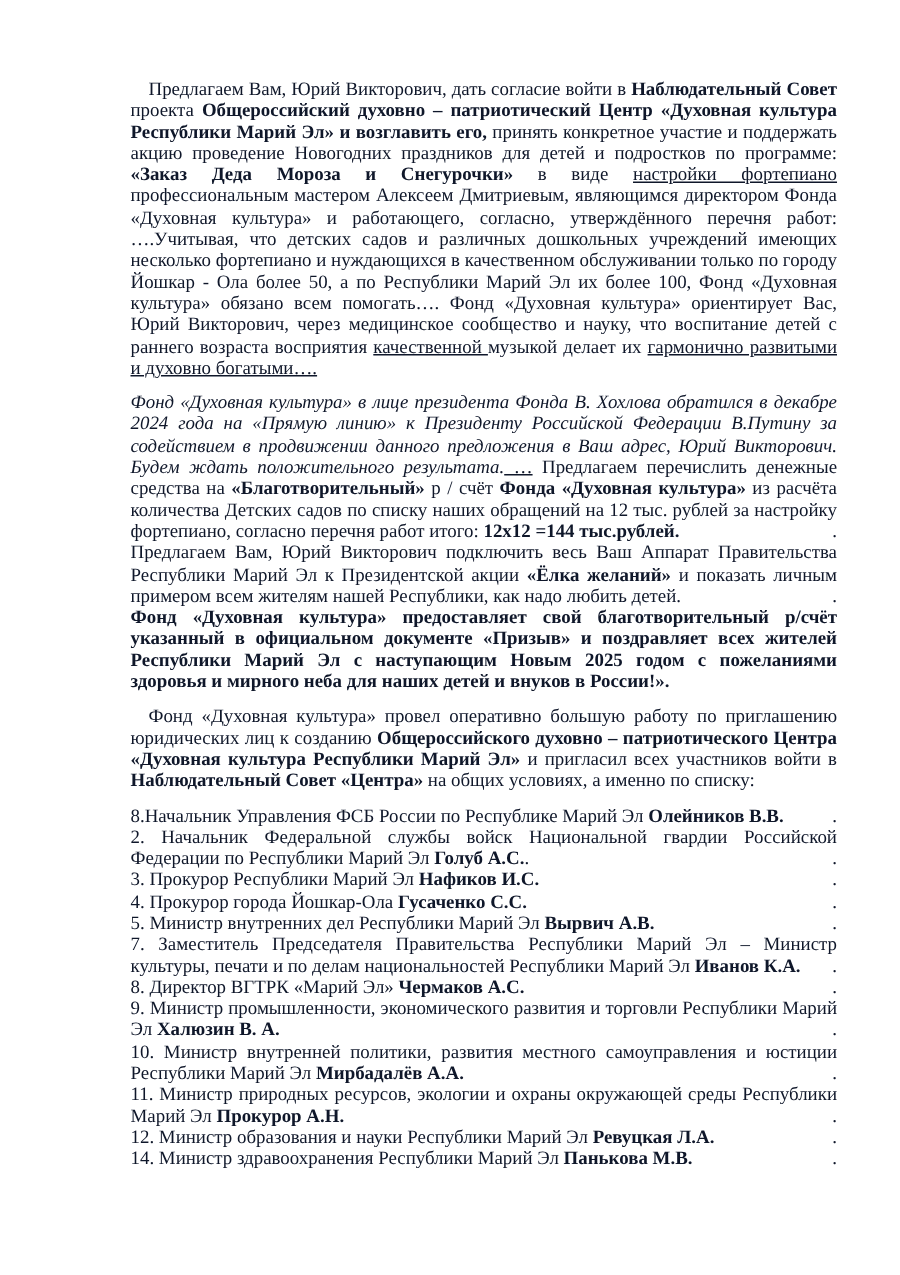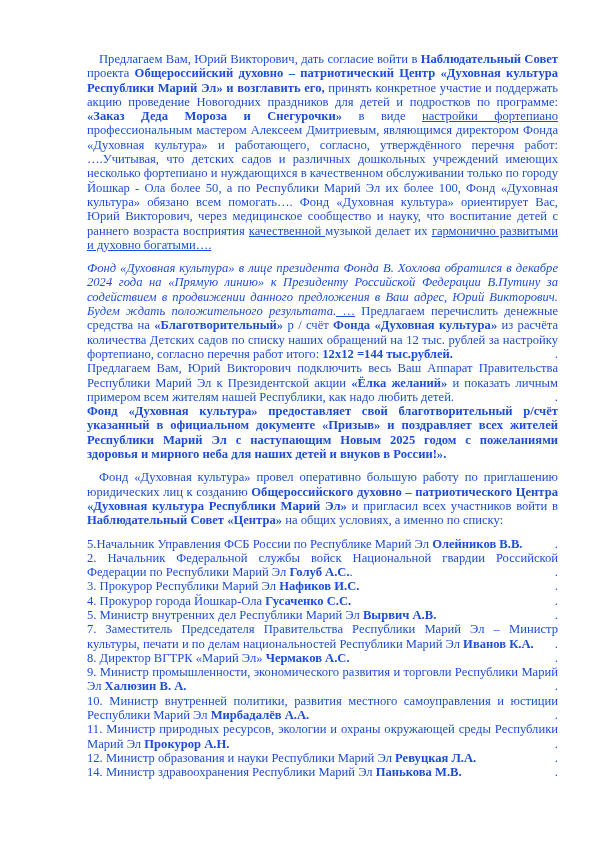--- a/index.html
+++ b/index.html
@@ -1,20 +1,20 @@
 <!DOCTYPE html>
 <html><head>
 <meta charset="utf-8">
 <style>
   html, body { margin: 0; padding: 0; background: #ffffff; }
   body { width: 600px; height: 850px; overflow: hidden; position: relative; }
   .page {
     position: absolute; left: 87px; top: 52px; width: 471px;
     font-family: "Liberation Serif", serif; font-size: 12.6px; line-height: 14.3px;
-    color: #1d4ed8; text-align: justify;
+    color: #0f172a; text-align: justify;
   }
   .para { margin: 0; }
   .gap { height: 9px; }
   .indent { text-indent: 12px; }
   b { font-weight: bold; }
   .bi { font-weight: normal; font-style: italic; }
   u { text-decoration: underline; }
   .item { margin: 0; text-align: justify; }
   .dot { float: right; }
 </style>
@@ -29,21 +29,21 @@
 
   <p class="para"><span class="bi">Фонд «Духовная культура» в лице президента Фонда В. Хохлова обратился в декабре 2024 года на «Прямую линию» к Президенту Российской Федерации В.Путину за содействием в продвижении данного предложения в Ваш адрес, Юрий Викторович. Будем ждать положительного результата.</span><u> …</u><span> Предлагаем перечислить денежные средства на </span><b>«Благотворительный»</b><span> р / счёт </span><b>Фонда «Духовная культура»</b><span> из расчёта количества Детских садов по списку наших обращений на 12 тыс. рублей за настройку фортепиано, согласно перечня работ итого: </span><b>12х12 =144 тыс.рублей.</b><span class="dot">.</span><br><span>Предлагаем Вам, Юрий Викторович подключить весь Ваш Аппарат Правительства Республики Марий Эл к Президентской акции </span><b>«Ёлка желаний»</b><span> и показать личным примером всем жителям нашей Республики, как надо любить детей.</span><span class="dot">.</span><br><b>Фонд «Духовная культура» предоставляет свой благотворительный р/счёт указанный в официальном документе «Призыв» и поздравляет всех жителей Республики Марий Эл с наступающим Новым 2025 годом с пожеланиями здоровья и мирного неба для наших детей и внуков в России!».</b></p>
 
   <div class="gap"></div>
 
   <p class="para indent"><span>Фонд «Духовная культура» провел оперативно большую работу по приглашению юридических лиц к созданию </span><b>Общероссийского духовно – патриотического Центра «Духовная культура Республики Марий Эл»</b><span> и пригласил всех участников войти в </span><b>Наблюдательный Совет «Центра»</b><span> на общих условиях, а именно по списку:</span></p>
 
   <div class="gap"></div>
 
   <div>
-    <p class="item"><span>5.Начальник Управления ФСБ России по Республике Марий Эл </span><b>Олейников В.В.</b><span class="dot">.</span></p>
+    <p class="item"><span>8.Начальник Управления ФСБ России по Республике Марий Эл </span><b>Олейников В.В.</b><span class="dot">.</span></p>
     <p class="item"><span>2. Начальник Федеральной службы войск Национальной гвардии Российской Федерации по Республики Марий Эл </span><b>Голуб А.С.</b><span>.</span><span class="dot">.</span></p>
     <p class="item"><span>3. Прокурор Республики Марий Эл </span><b>Нафиков И.С.</b><span class="dot">.</span></p>
     <p class="item"><span>4. Прокурор города Йошкар-Ола </span><b>Гусаченко С.С.</b><span class="dot">.</span></p>
     <p class="item"><span>5. Министр внутренних дел Республики Марий Эл </span><b>Вырвич А.В.</b><span class="dot">.</span></p>
     <p class="item"><span>7. Заместитель Председателя Правительства Республики Марий Эл – Министр культуры, печати и по делам национальностей Республики Марий Эл </span><b>Иванов К.А.</b><span class="dot">.</span></p>
     <p class="item"><span>8. Директор ВГТРК «Марий Эл» </span><b>Чермаков А.С.</b><span class="dot">.</span></p>
     <p class="item"><span>9. Министр промышленности, экономического развития и торговли Республики Марий Эл </span><b>Халюзин В. А.</b><span class="dot">.</span></p>
     <p class="item"><span>10. Министр внутренней политики, развития местного самоуправления и юстиции Республики Марий Эл </span><b>Мирбадалёв А.А.</b><span class="dot">.</span></p>
     <p class="item"><span>11. Министр природных ресурсов, экологии и охраны окружающей среды Республики Марий Эл </span><b>Прокурор А.Н.</b><span class="dot">.</span></p>
     <p class="item"><span>12. Министр образования и науки Республики Марий Эл </span><b>Ревуцкая Л.А.</b><span class="dot">.</span></p>

